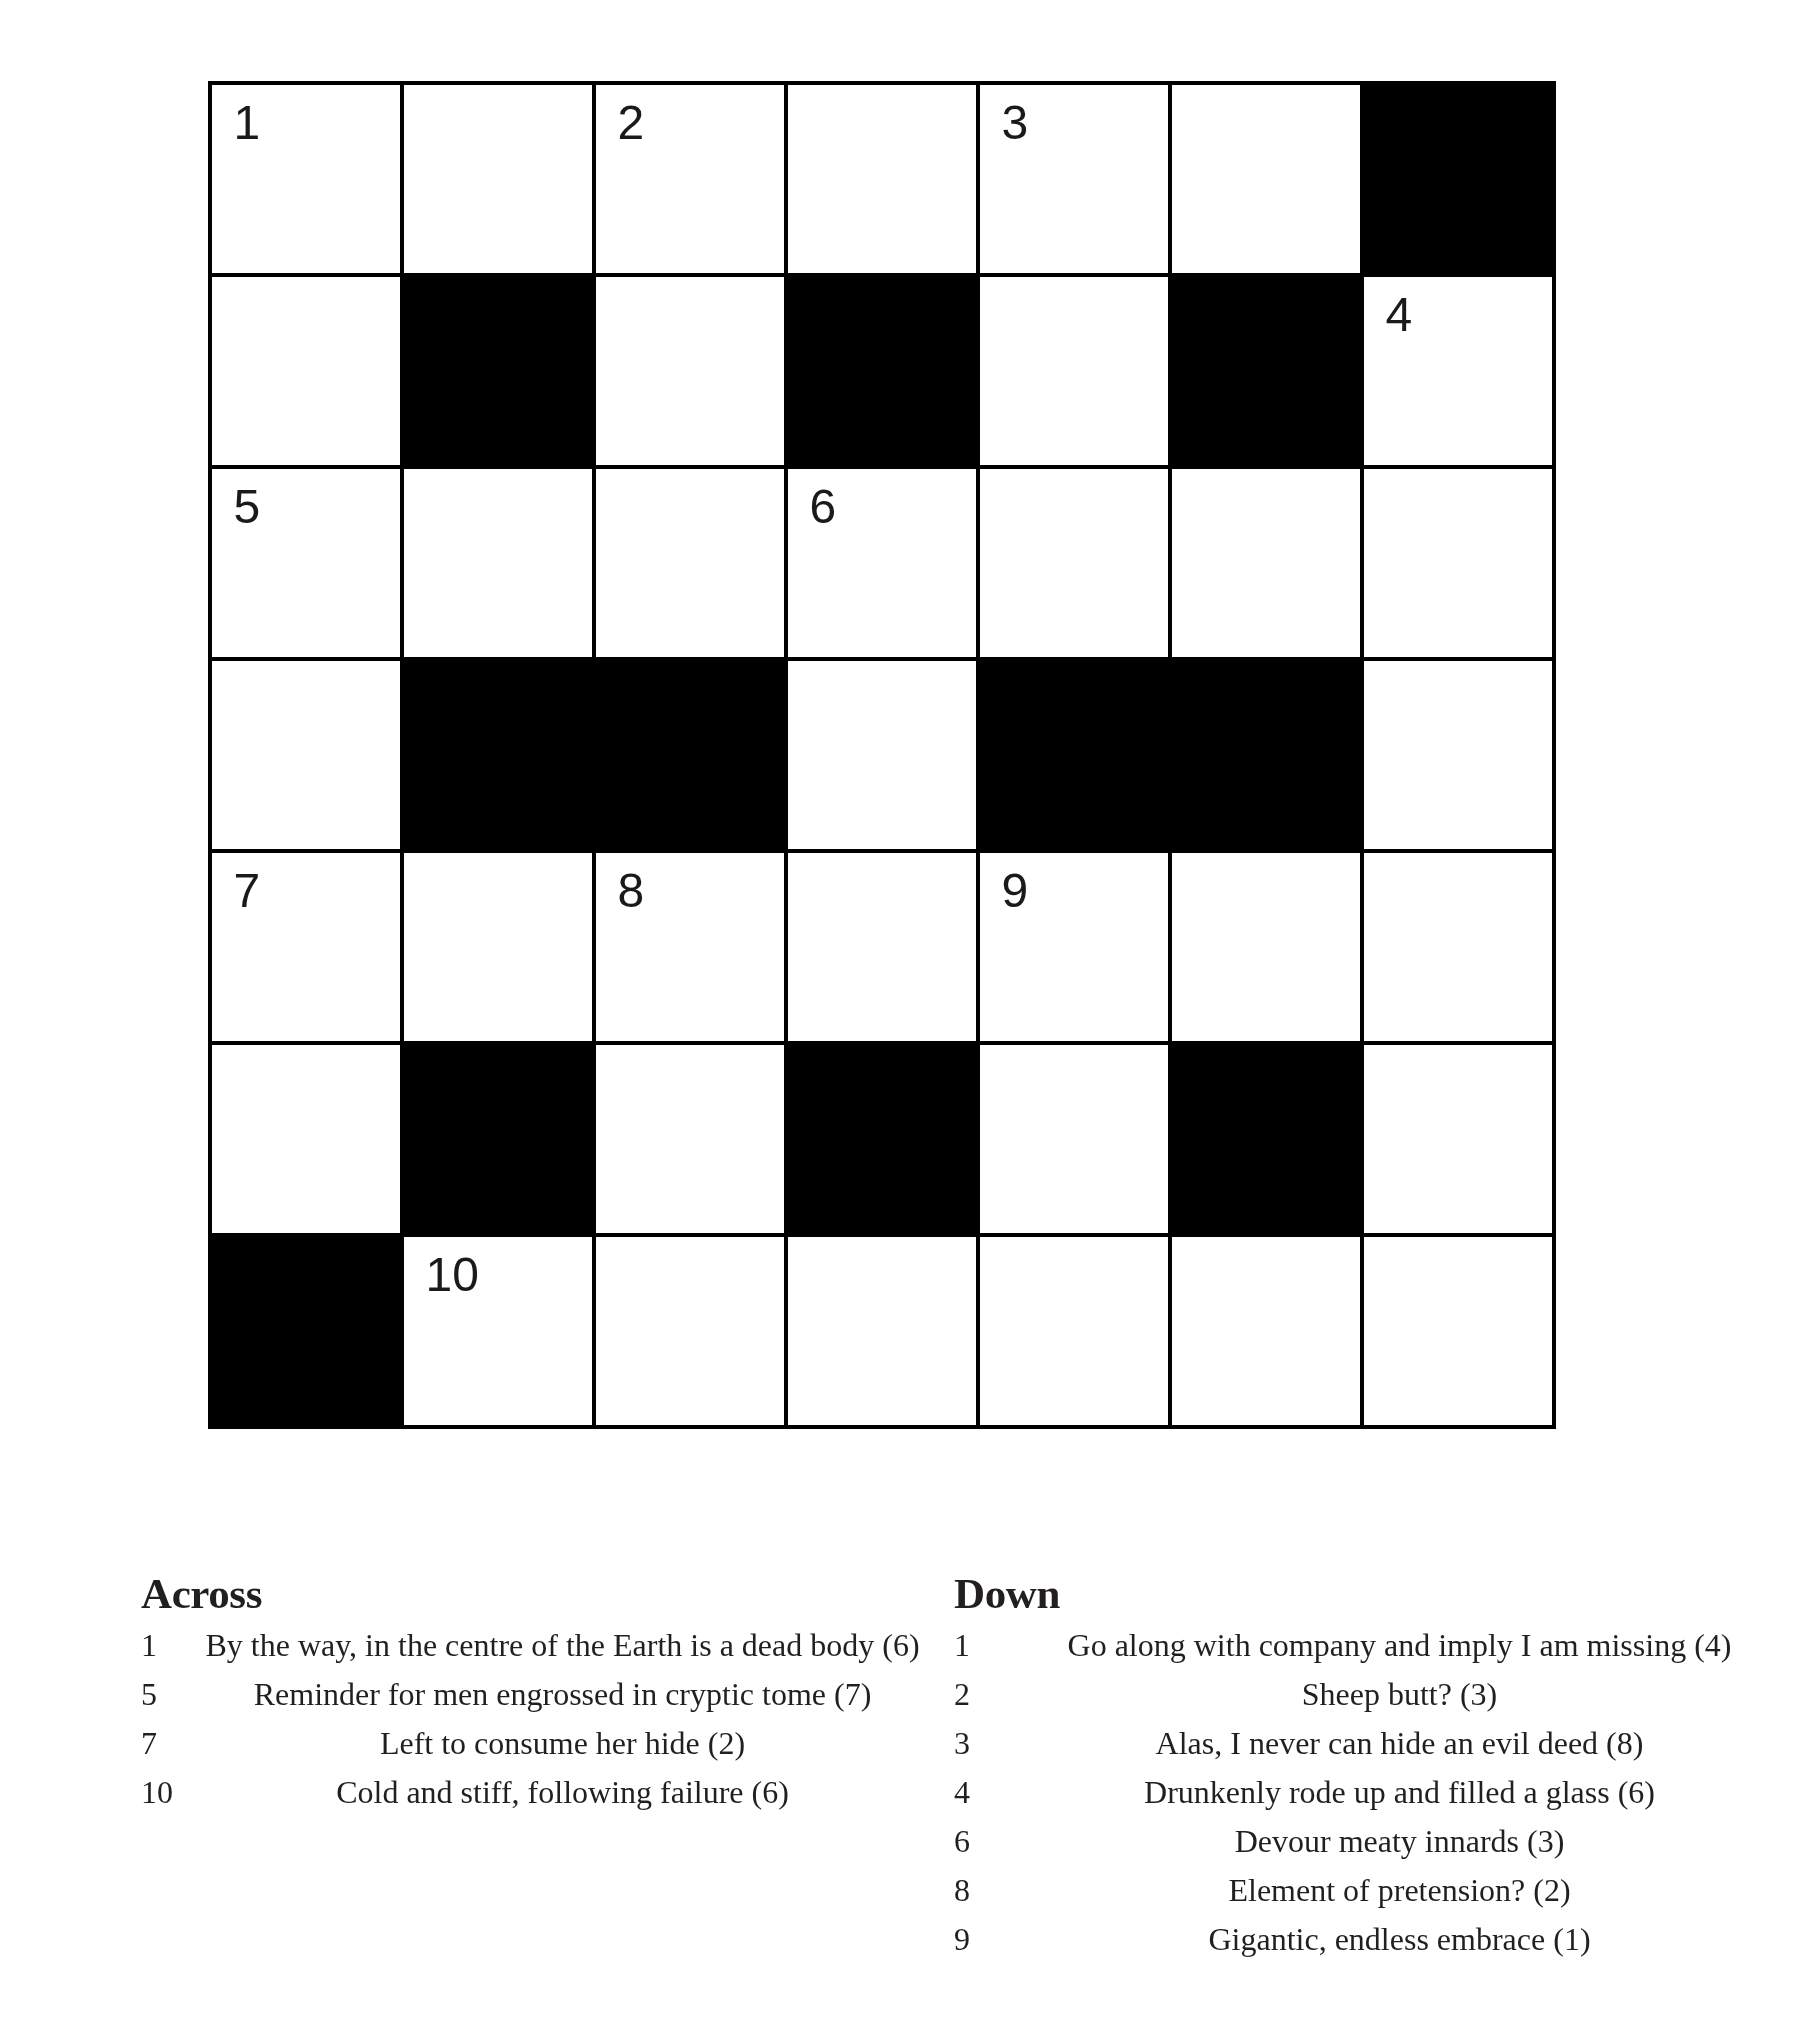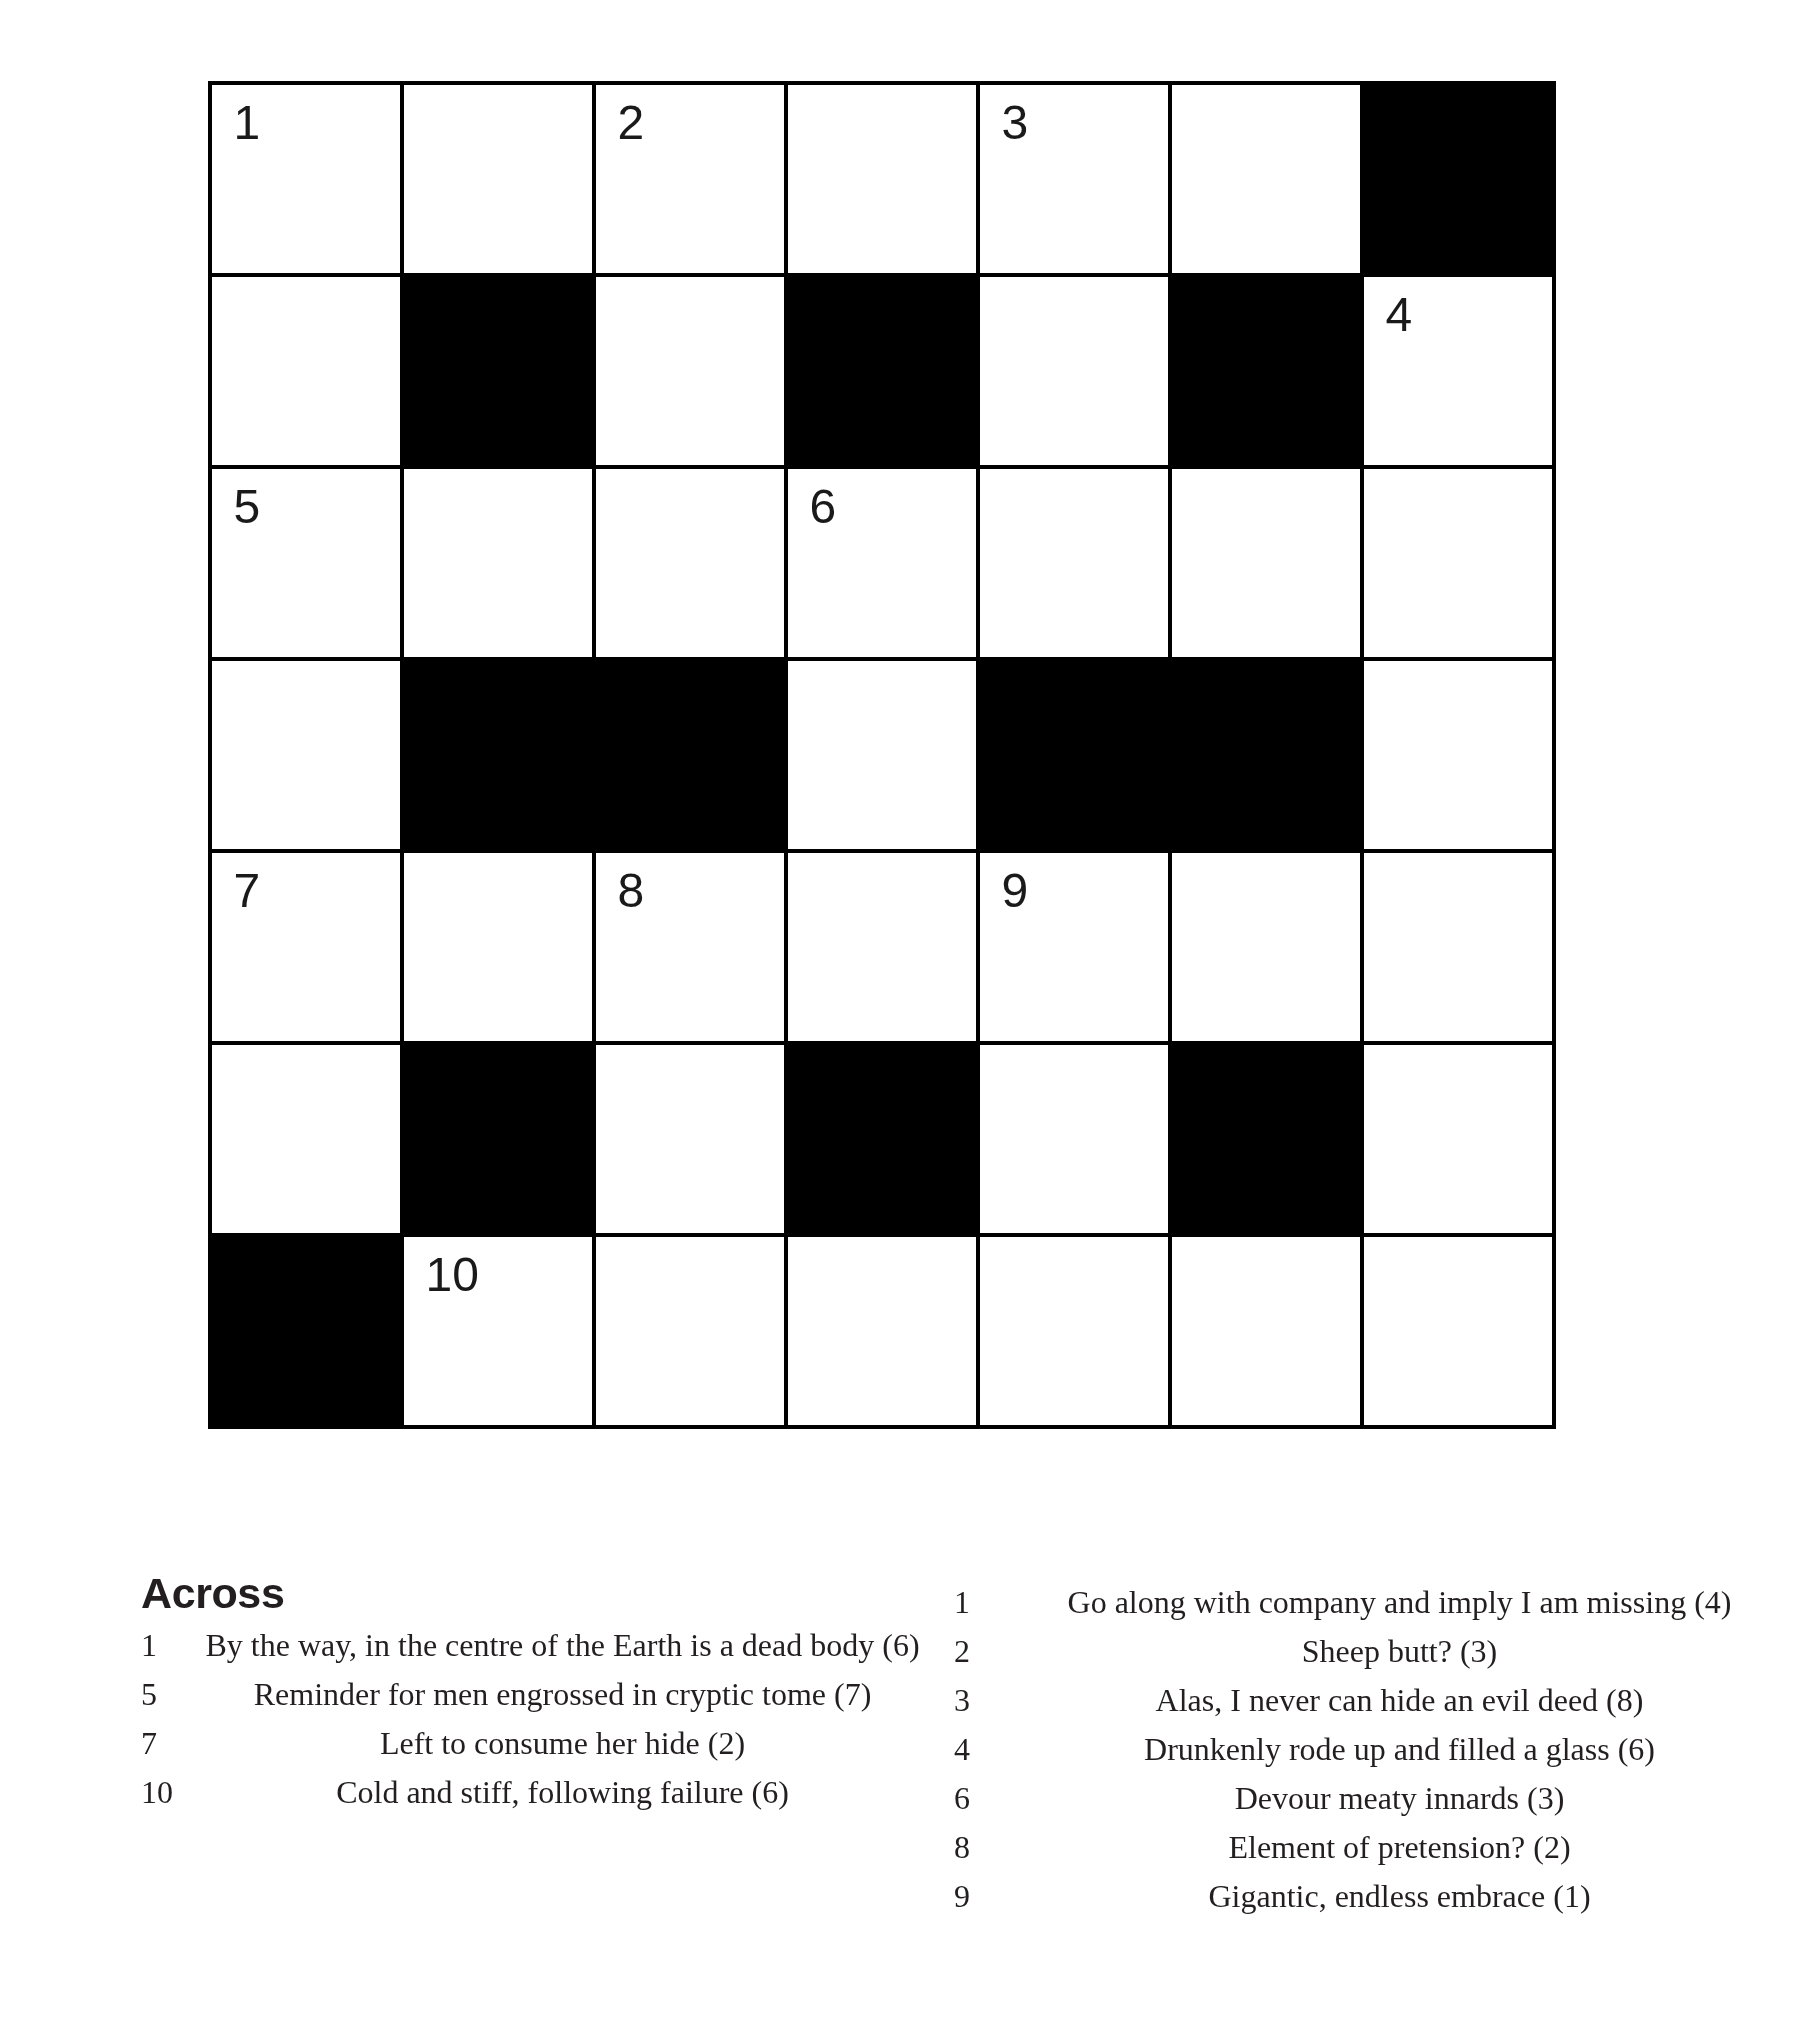--- a/index.html
+++ b/index.html
@@ -48,21 +48,21 @@
   
   .clue-section {
     position: absolute;
     top: 1572px;
   }
   .clue-section.across { left: 141px;  width: 798px; }
   .clue-section.down   { left: 954px; width: 846px; }
 
   .clue-header {
     margin: 0;
-    font-family: Liberation Sans, sans-serif;
+    font-family: Liberation Serif, serif;
     font-weight: 700;
     font-size: 43px;
     line-height: 43px;
     color: #231f20;
     letter-spacing: -0.4px;
   }
   .clue-list {
     margin-top: 6.4px;
   }
   .clue-row {
@@ -176,20 +176,21 @@
       </div>
 
       <div class="clue-row">
         <span class="clue-num">10</span>
         <span class="clue-text">Cold and stiff, following failure (6)</span>
       </div>
     </div>
 </div>
 
 <div class="clue-section down">
+  <h2 class="clue-header">Down</h2>
   <div class="clue-list">
 
       <div class="clue-row">
         <span class="clue-num">1</span>
         <span class="clue-text">Go along with company and imply I am missing (4)</span>
       </div>
 
       <div class="clue-row">
         <span class="clue-num">2</span>
         <span class="clue-text">Sheep butt? (3)</span>

